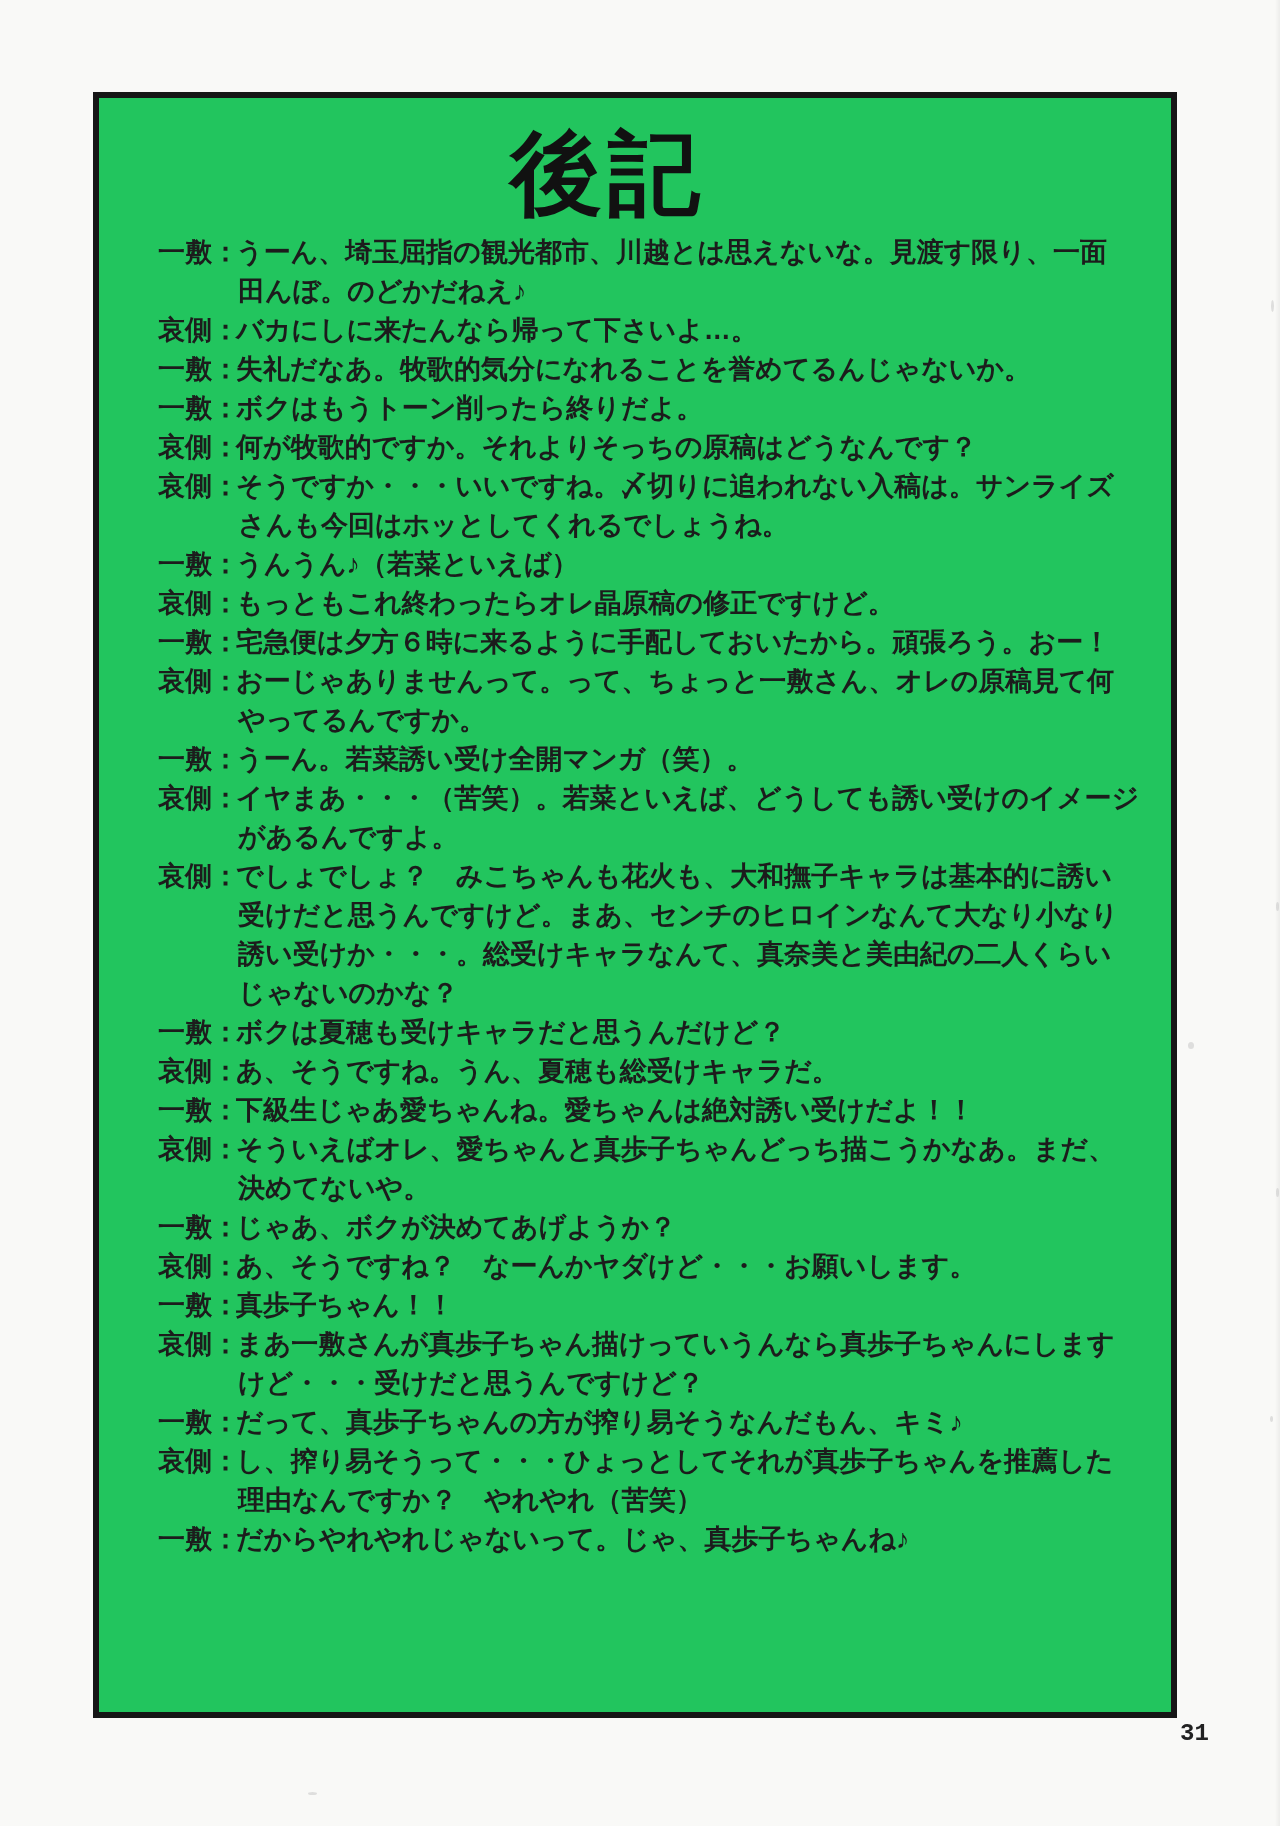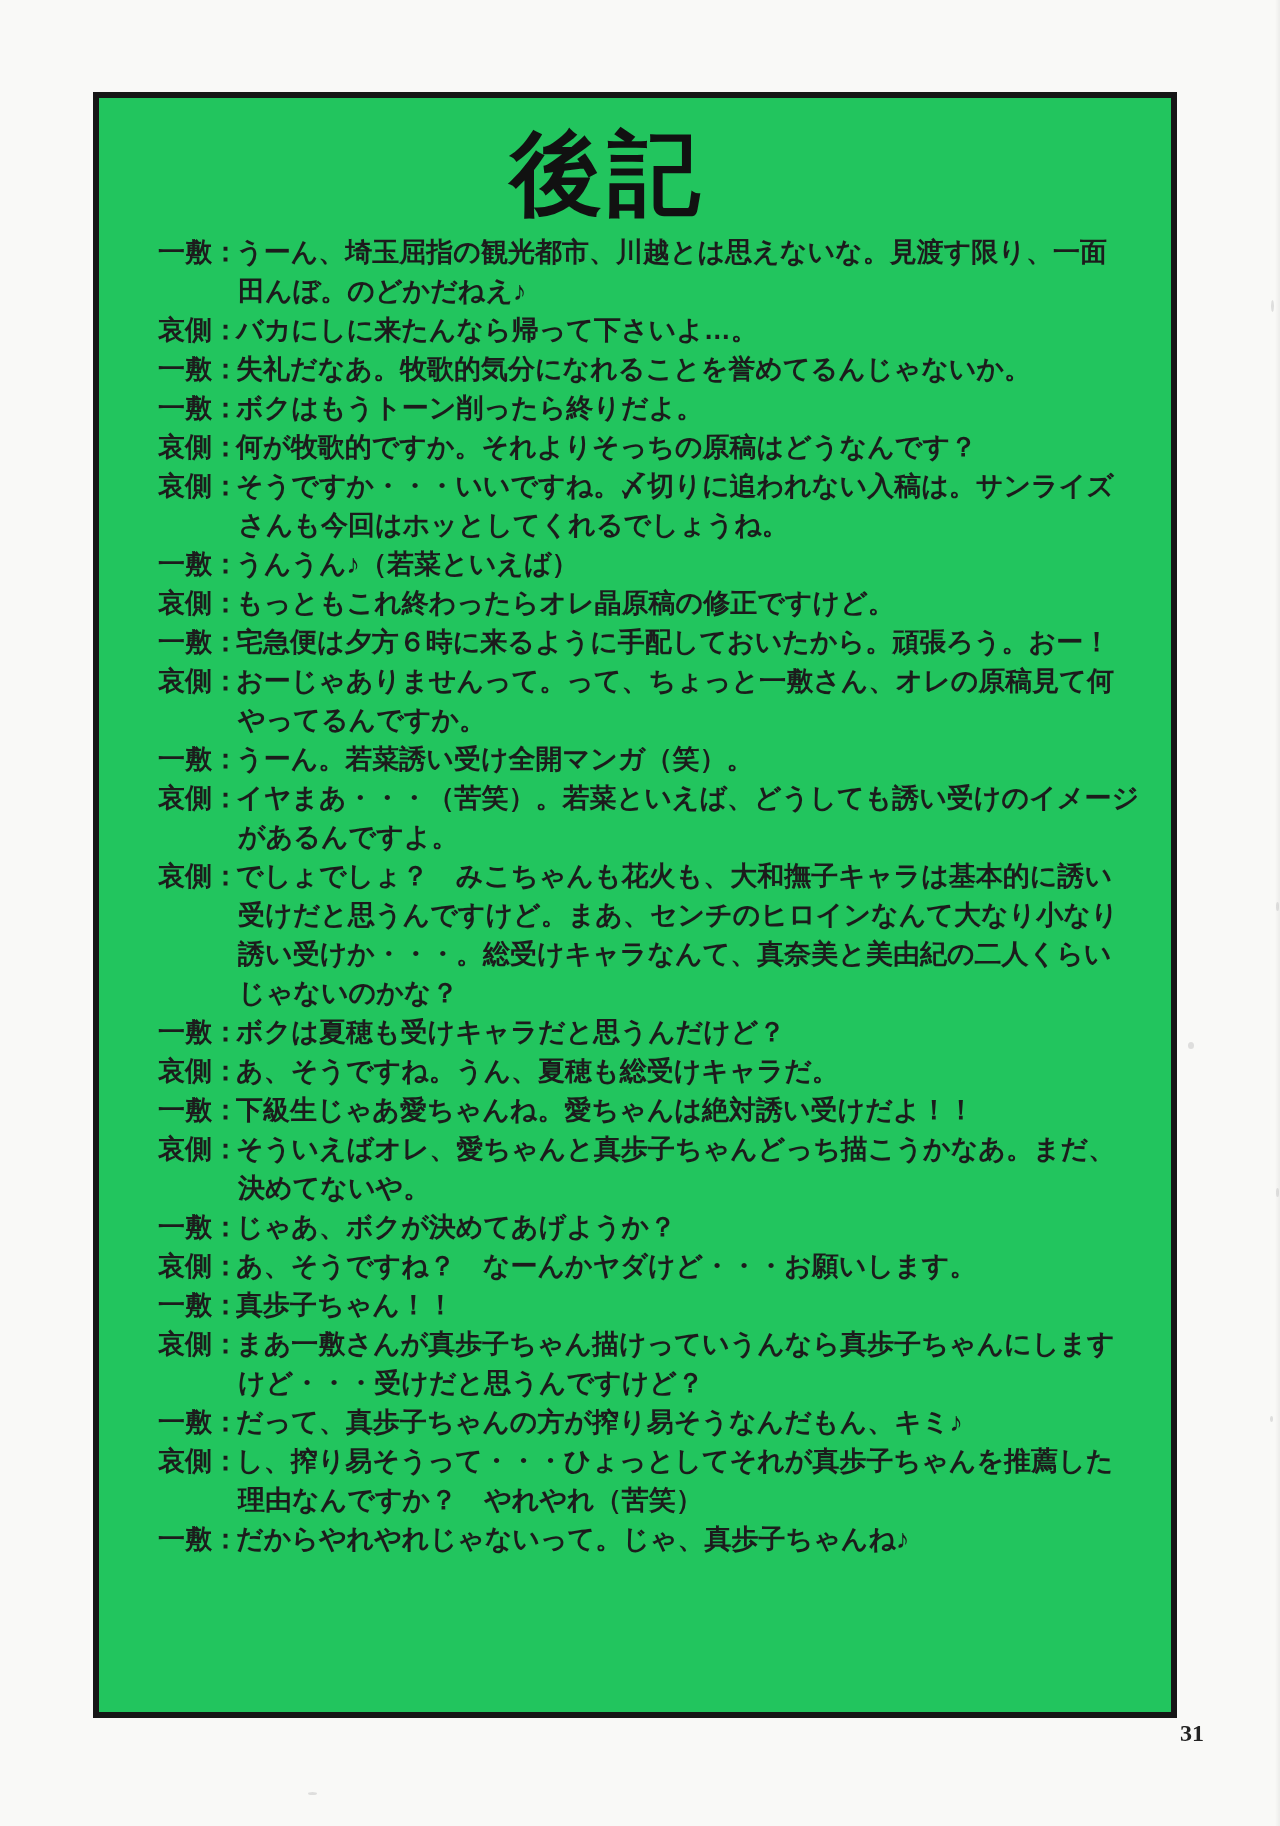--- a/index.html
+++ b/index.html
@@ -56,21 +56,21 @@
   .sep {
     display: inline-block;
     width: 24px;
     text-align: center;
     text-indent: 0;
   }
   .page-number {
     position: absolute;
     left: 1180px;
     top: 1720px;
-    font-family: Liberation Serif, serif;
+    font-family: Liberation Mono, monospace;
     font-size: 24px;
     font-weight: bold;
     color: #222;
   }
   .speck {
     position: absolute;
     background: #c9c9c9;
     border-radius: 50%;
     opacity: 0.55;
   }

